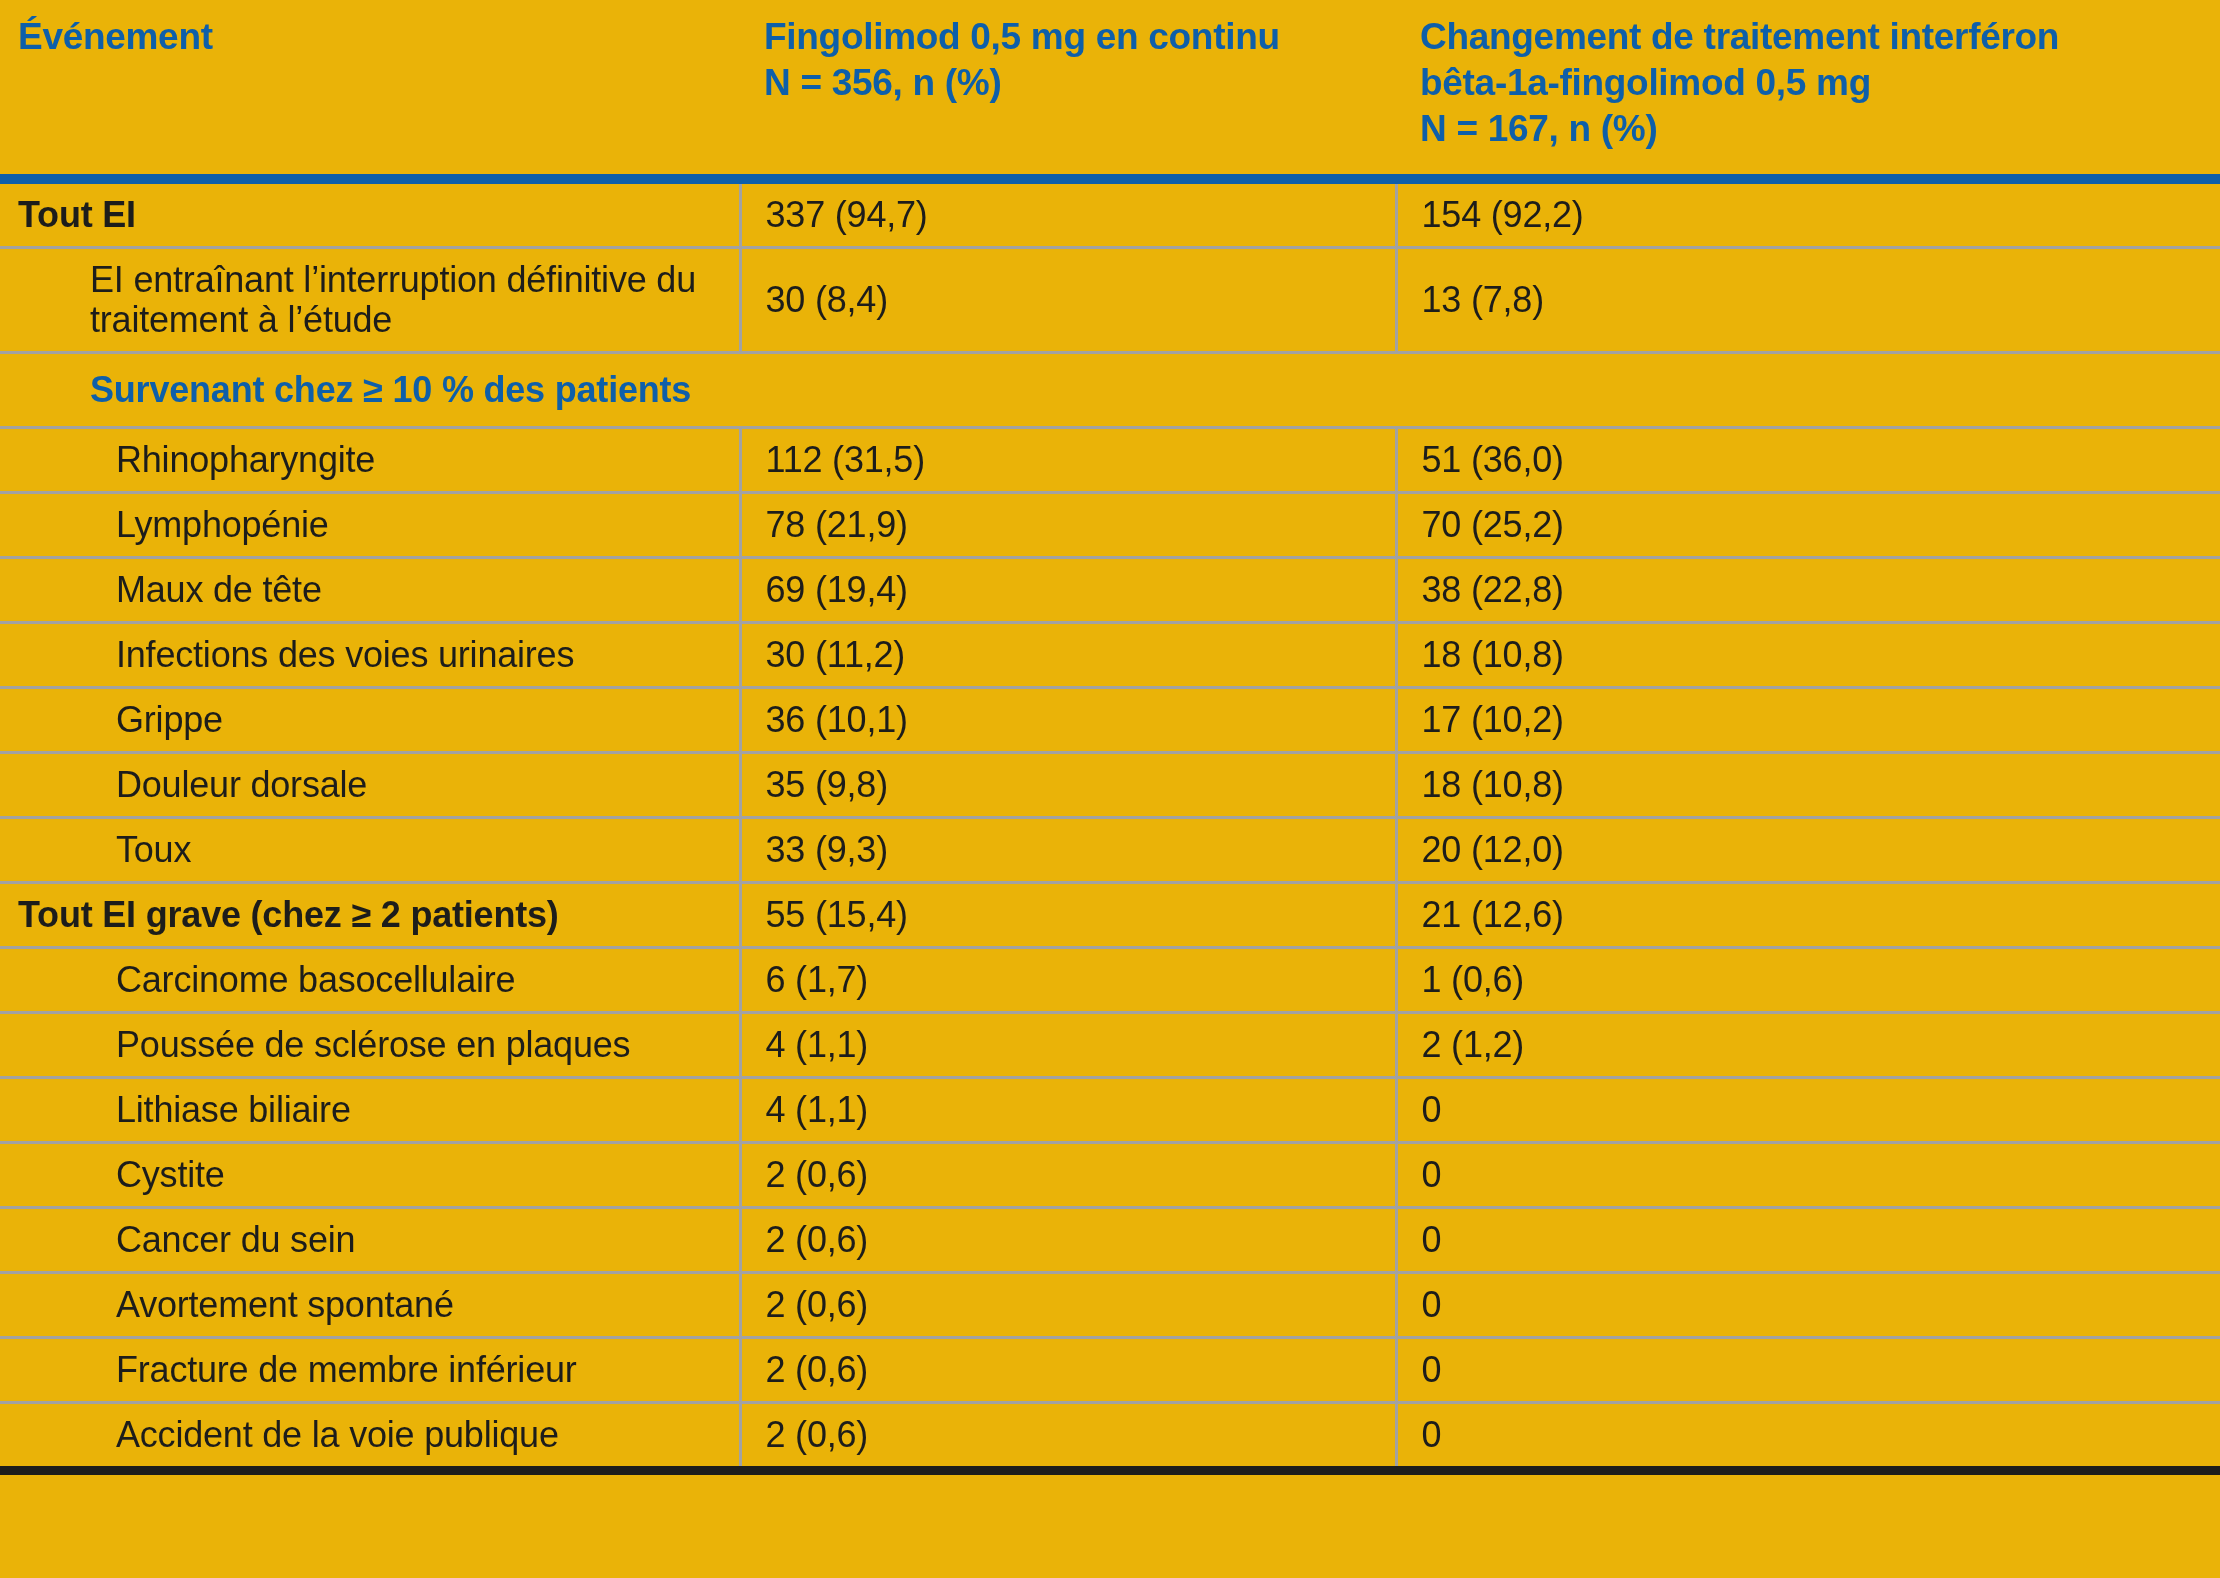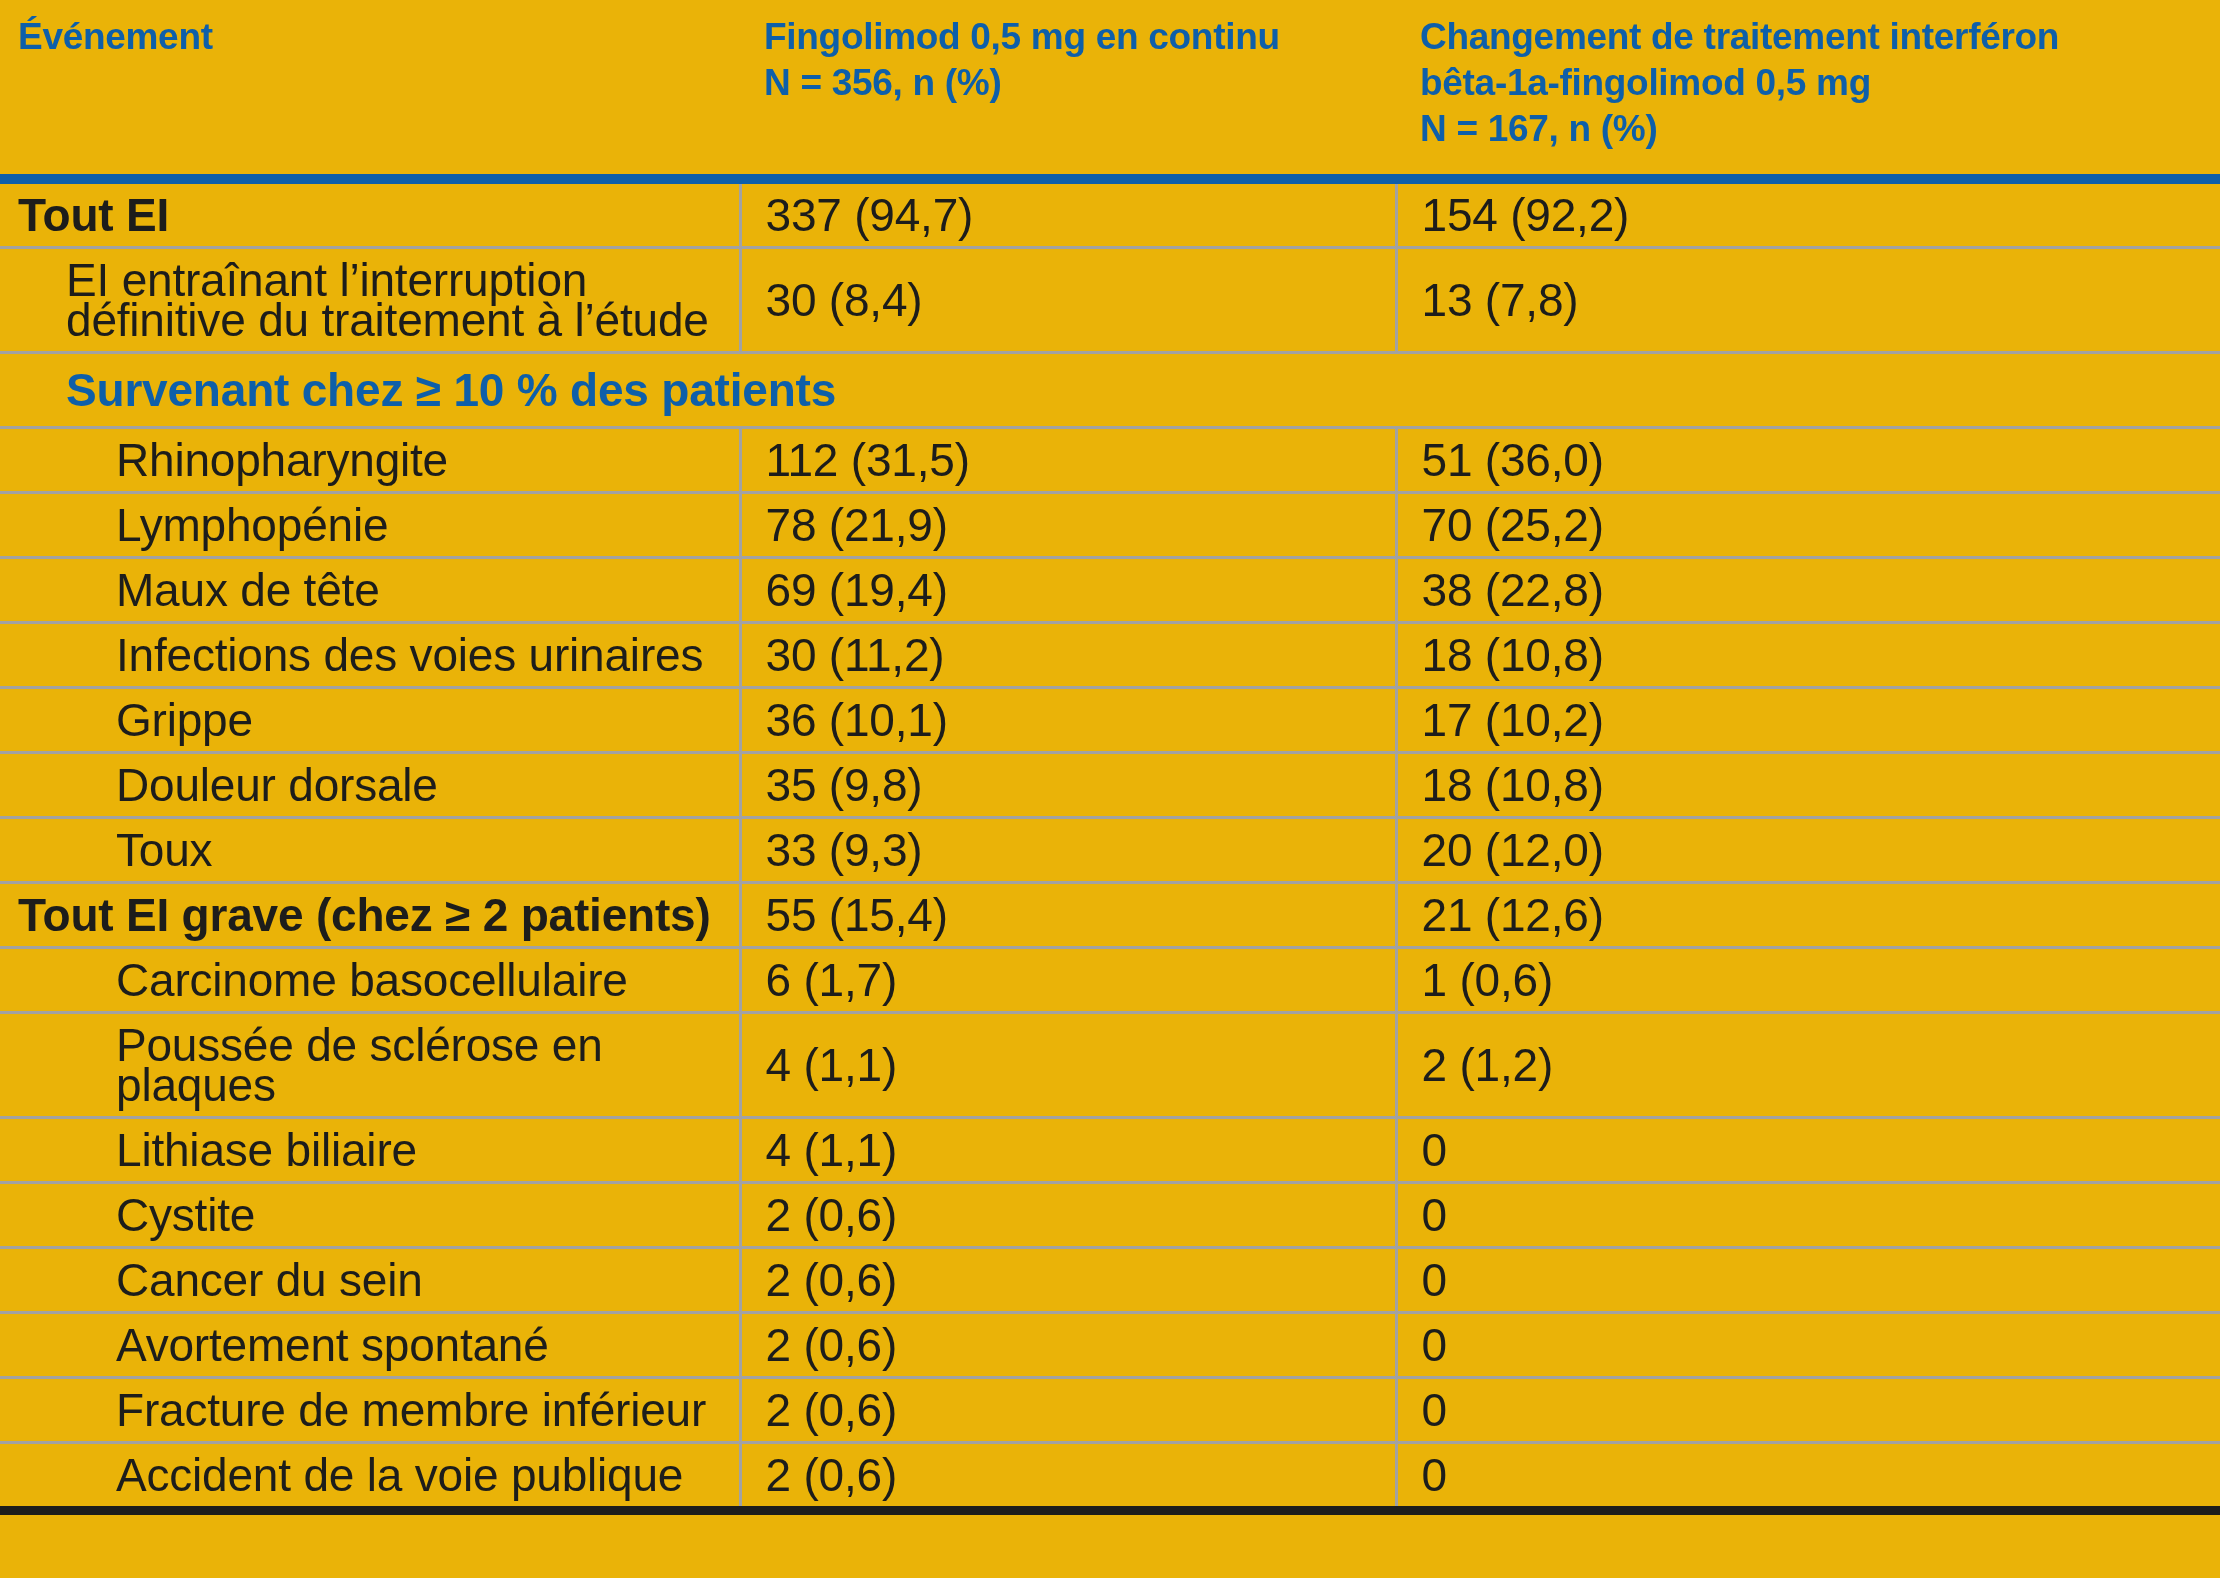--- a/index.html
+++ b/index.html
@@ -38,37 +38,37 @@
     padding: 14px 24px 22px 24px;
     white-space: pre-line;
     border-bottom: 10px solid #0e5fa9;
     letter-spacing: -0.3px;
   }
   thead th.first {
     padding-left: 18px;
   }
 
   tbody td {
-    font-size: 46px;
+    font-size: 36px;
     line-height: 40px;
     vertical-align: middle;
     padding: 11px 24px;
     letter-spacing: -0.2px;
   }
   tbody tr + tr td {
     border-top: 3px solid #a2a2a2;
   }
   tbody tr:last-child td {
     border-bottom: 9px solid #1d1d1b;
   }
   td.value {
     border-left: 3px solid #a2a2a2;
   }
   td.event.indent-0 { padding-left: 18px; }
-  td.event.indent-1 { padding-left: 66px; }
+  td.event.indent-1 { padding-left: 90px; }
   td.event.indent-2 { padding-left: 116px; }
   td.event.bold { font-weight: bold; }
   td.event.section {
     color: #0e5fa9;
     font-weight: bold;
     padding-top: 16px;
     padding-bottom: 16px;
   }
 </style>
 </head>

